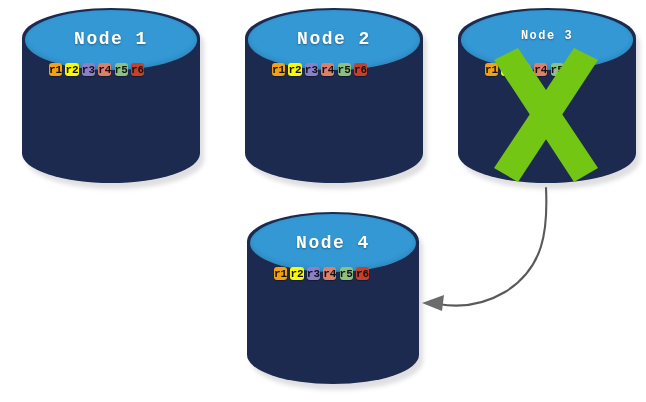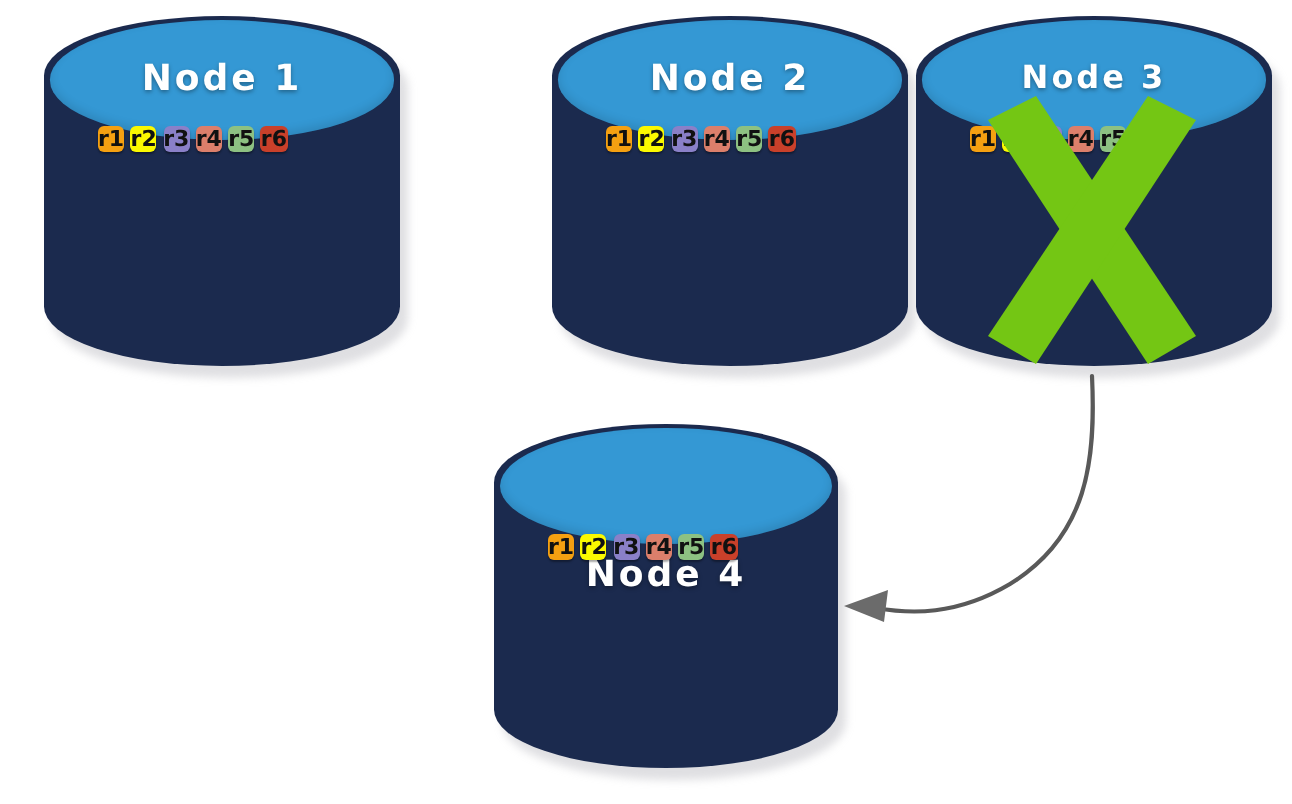--- a/index.html
+++ b/index.html
@@ -15,20 +15,21 @@
     font-family: "DejaVu Sans", sans-serif;
   }
   #canvas {
     position: absolute;
     left: 0; top: 0;
     width: 646px;
     height: 402px;
   }
   .node {
     position: absolute;
+    font-family: Liberation Mono, monospace;
   }
   .cyl-shadow {
     position: absolute;
     left: 4px;
     top: 6px;
     width: 100%;
     height: 100%;
     border-radius: 50% / 17%;
     background: rgba(150,150,160,0.30);
     filter: blur(2px);
@@ -110,60 +111,60 @@
     <div class="records" style="left:27px; top:55px; width:124px; gap:3.2px;">
       <div class="record" style="height:13px; font-size:11px; background:#f5a011;">r1</div>
       <div class="record" style="height:13px; font-size:11px; background:#fbf900;">r2</div>
       <div class="record" style="height:13px; font-size:11px; background:#8a80c8;">r3</div>
       <div class="record" style="height:13px; font-size:11px; background:#dc7f6b;">r4</div>
       <div class="record" style="height:13px; font-size:11px; background:#8dc182;">r5</div>
       <div class="record" style="height:13px; font-size:11px; background:#c9402a;">r6</div>
     </div>
   </div>
 
-  <div class="node" id="node-2-wrap" style="left:245px; top:8px; width:178px; height:175px;margin-left:31px;">
+  <div class="node" id="node-2-wrap" style="left:245px; top:8px; width:178px; height:175px;">
     <div class="cyl-shadow"></div>
     <div class="cyl-body"></div>
     <div class="cyl-top"></div>
     <div class="cyl-title" style="top:21px; font-size:18px;">Node  2</div>
     <div class="records" style="left:27px; top:55px; width:124px; gap:3.2px;">
       <div class="record" style="height:13px; font-size:11px; background:#f5a011;">r1</div>
       <div class="record" style="height:13px; font-size:11px; background:#fbf900;">r2</div>
       <div class="record" style="height:13px; font-size:11px; background:#8a80c8;">r3</div>
       <div class="record" style="height:13px; font-size:11px; background:#dc7f6b;">r4</div>
       <div class="record" style="height:13px; font-size:11px; background:#8dc182;">r5</div>
       <div class="record" style="height:13px; font-size:11px; background:#c9402a;">r6</div>
     </div>
   </div>
 
   <div class="node" id="node-3-wrap" style="left:458px; top:8px; width:178px; height:175px;">
     <div class="cyl-shadow"></div>
     <div class="cyl-body"></div>
     <div class="cyl-top"></div>
-    <div class="cyl-title" style="top:21px; font-size:16px;">Node  3</div>
+    <div class="cyl-title" style="top:21px; font-size:12px;">Node  3</div>
     <div class="records" style="left:27px; top:55px; width:124px; gap:3.2px;">
       <div class="record" style="height:13px; font-size:11px; background:#f5a011;">r1</div>
       <div class="record" style="height:13px; font-size:11px; background:#fbf900;">r2</div>
       <div class="record" style="height:13px; font-size:11px; background:#8a80c8;">r3</div>
       <div class="record" style="height:13px; font-size:11px; background:#dc7f6b;">r4</div>
       <div class="record" style="height:13px; font-size:11px; background:#8dc182;">r5</div>
       <div class="record" style="height:13px; font-size:11px; background:#c9402a;">r6</div>
     </div>
 
     <svg class="xmark" style="left:30px; top:38px;" width="116" height="140" viewBox="0 0 116 140">
       <polygon points="6,14 30,2 110,122 86,136" fill="#74c614"></polygon>
       <polygon points="110,14 86,2 6,122 30,136" fill="#74c614"></polygon>
     </svg>
   </div>
 
   <div class="node" id="node-4-wrap" style="left:247px; top:212px; width:172px; height:172px;">
     <div class="cyl-shadow"></div>
     <div class="cyl-body"></div>
     <div class="cyl-top"></div>
-    <div class="cyl-title" style="top:21px; font-size:18px;margin-top:44px;">Node  4</div>
+    <div class="cyl-title" style="top:21px; font-size:18px;">Node  4</div>
     <div class="records" style="left:27px; top:55px; width:119px; gap:3.2px;">
       <div class="record" style="height:13px; font-size:11px; background:#f5a011;">r1</div>
       <div class="record" style="height:13px; font-size:11px; background:#fbf900;">r2</div>
       <div class="record" style="height:13px; font-size:11px; background:#8a80c8;">r3</div>
       <div class="record" style="height:13px; font-size:11px; background:#dc7f6b;">r4</div>
       <div class="record" style="height:13px; font-size:11px; background:#8dc182;">r5</div>
       <div class="record" style="height:13px; font-size:11px; background:#c9402a;">r6</div>
     </div>
   </div>
 

